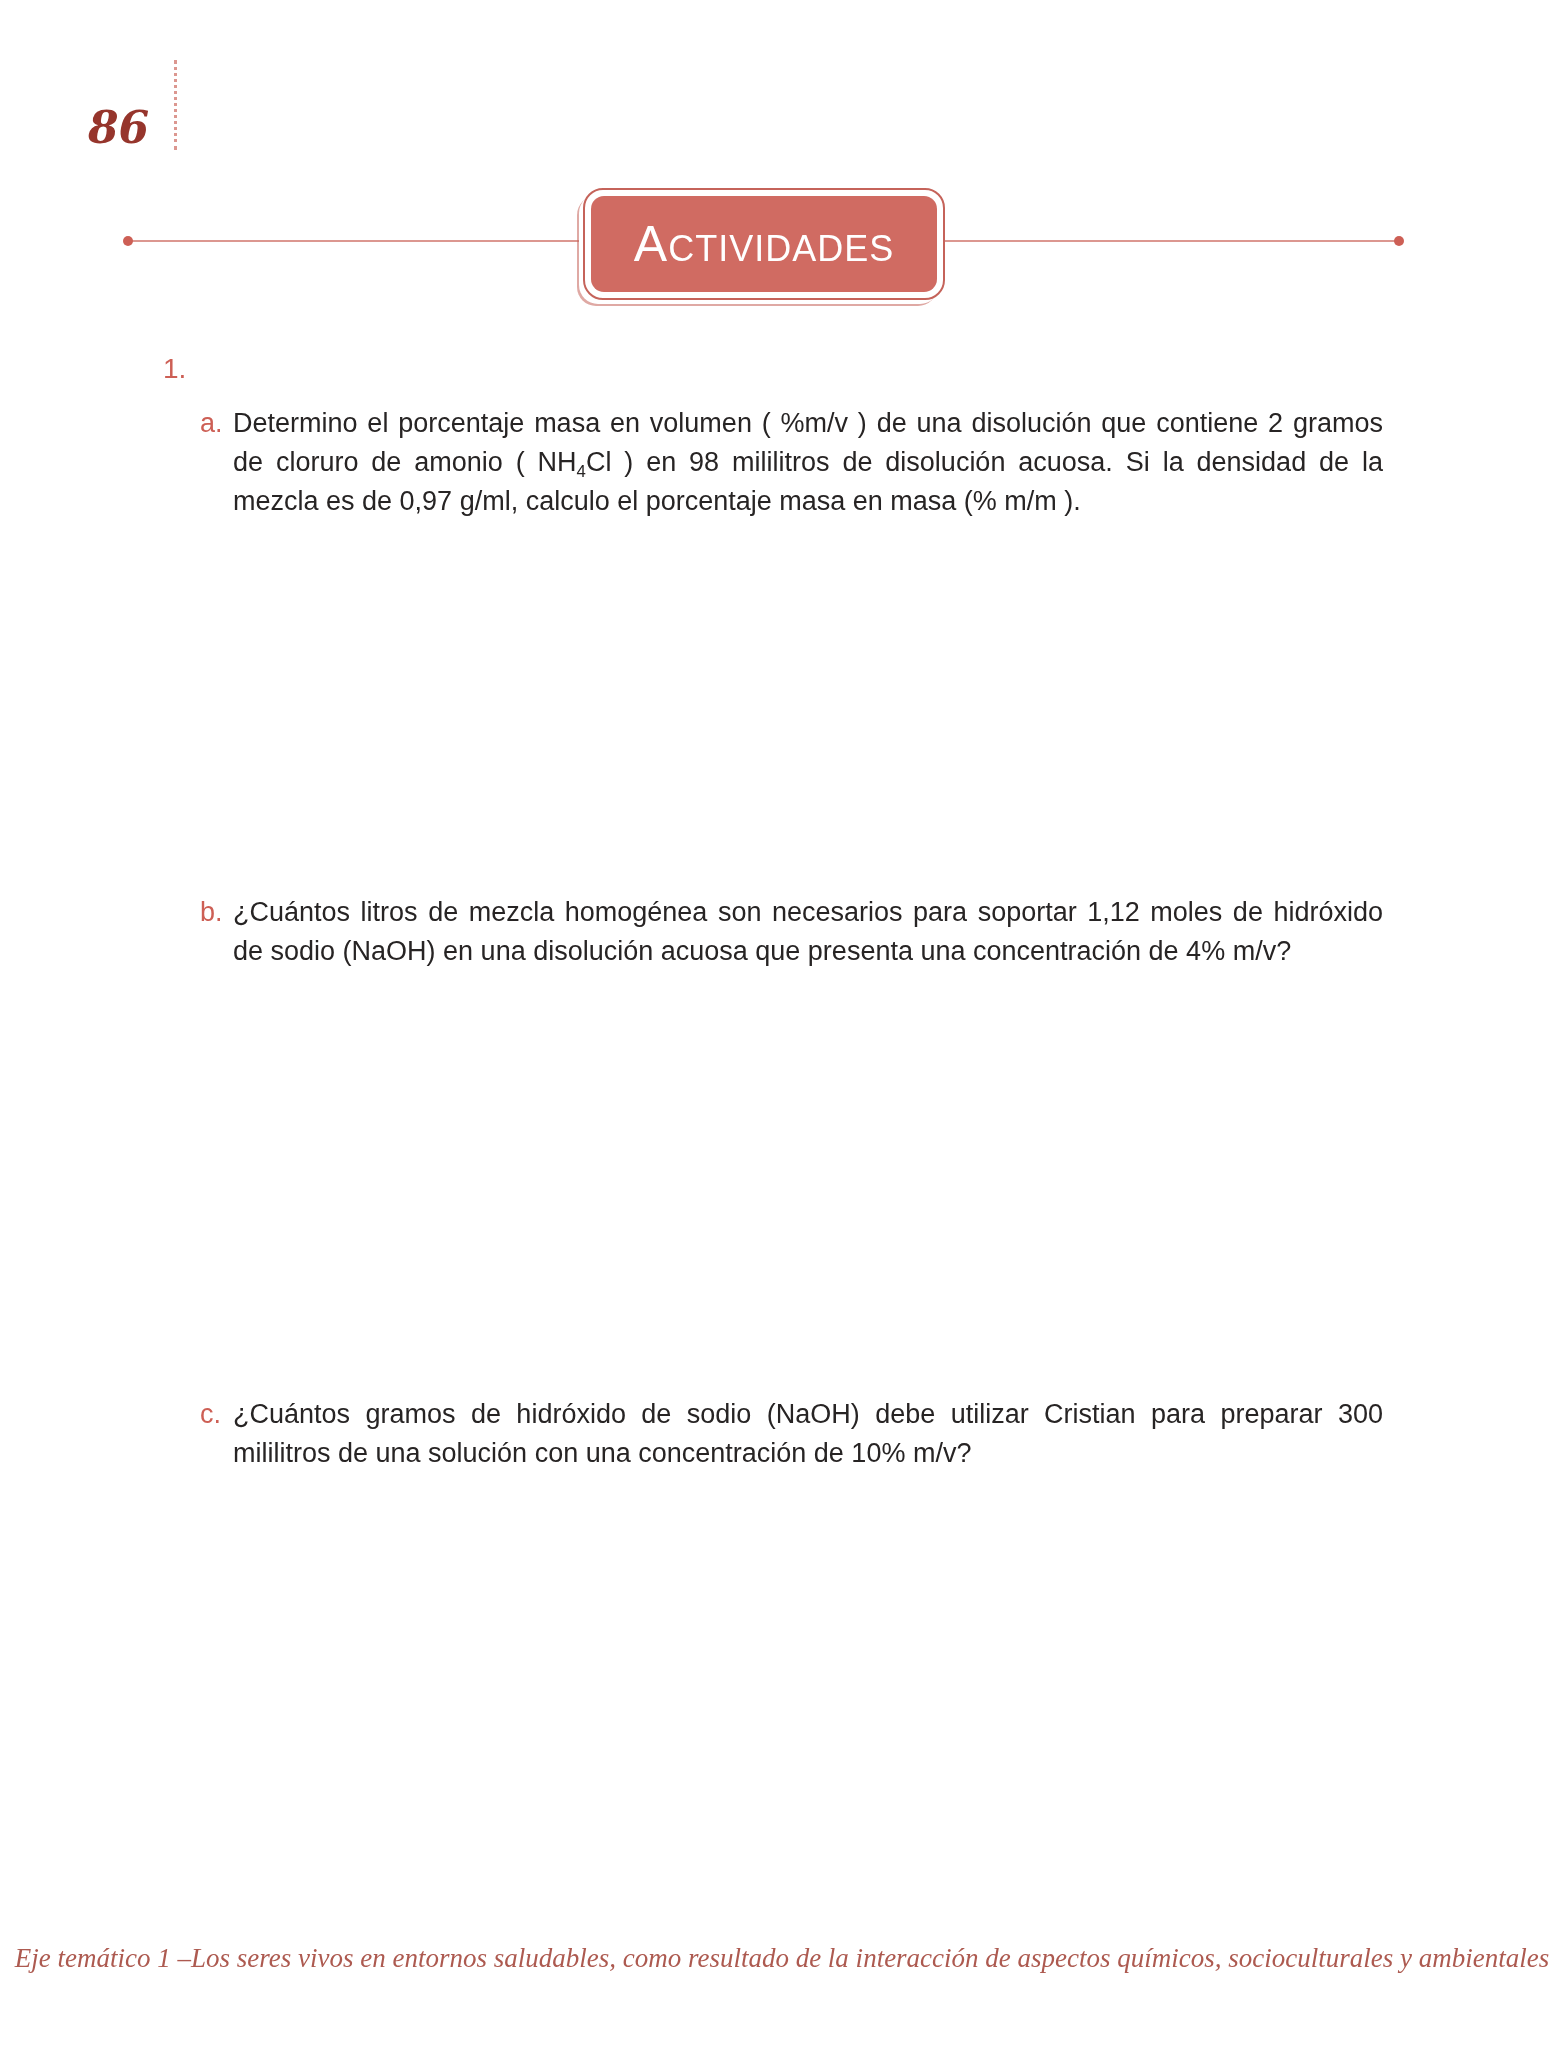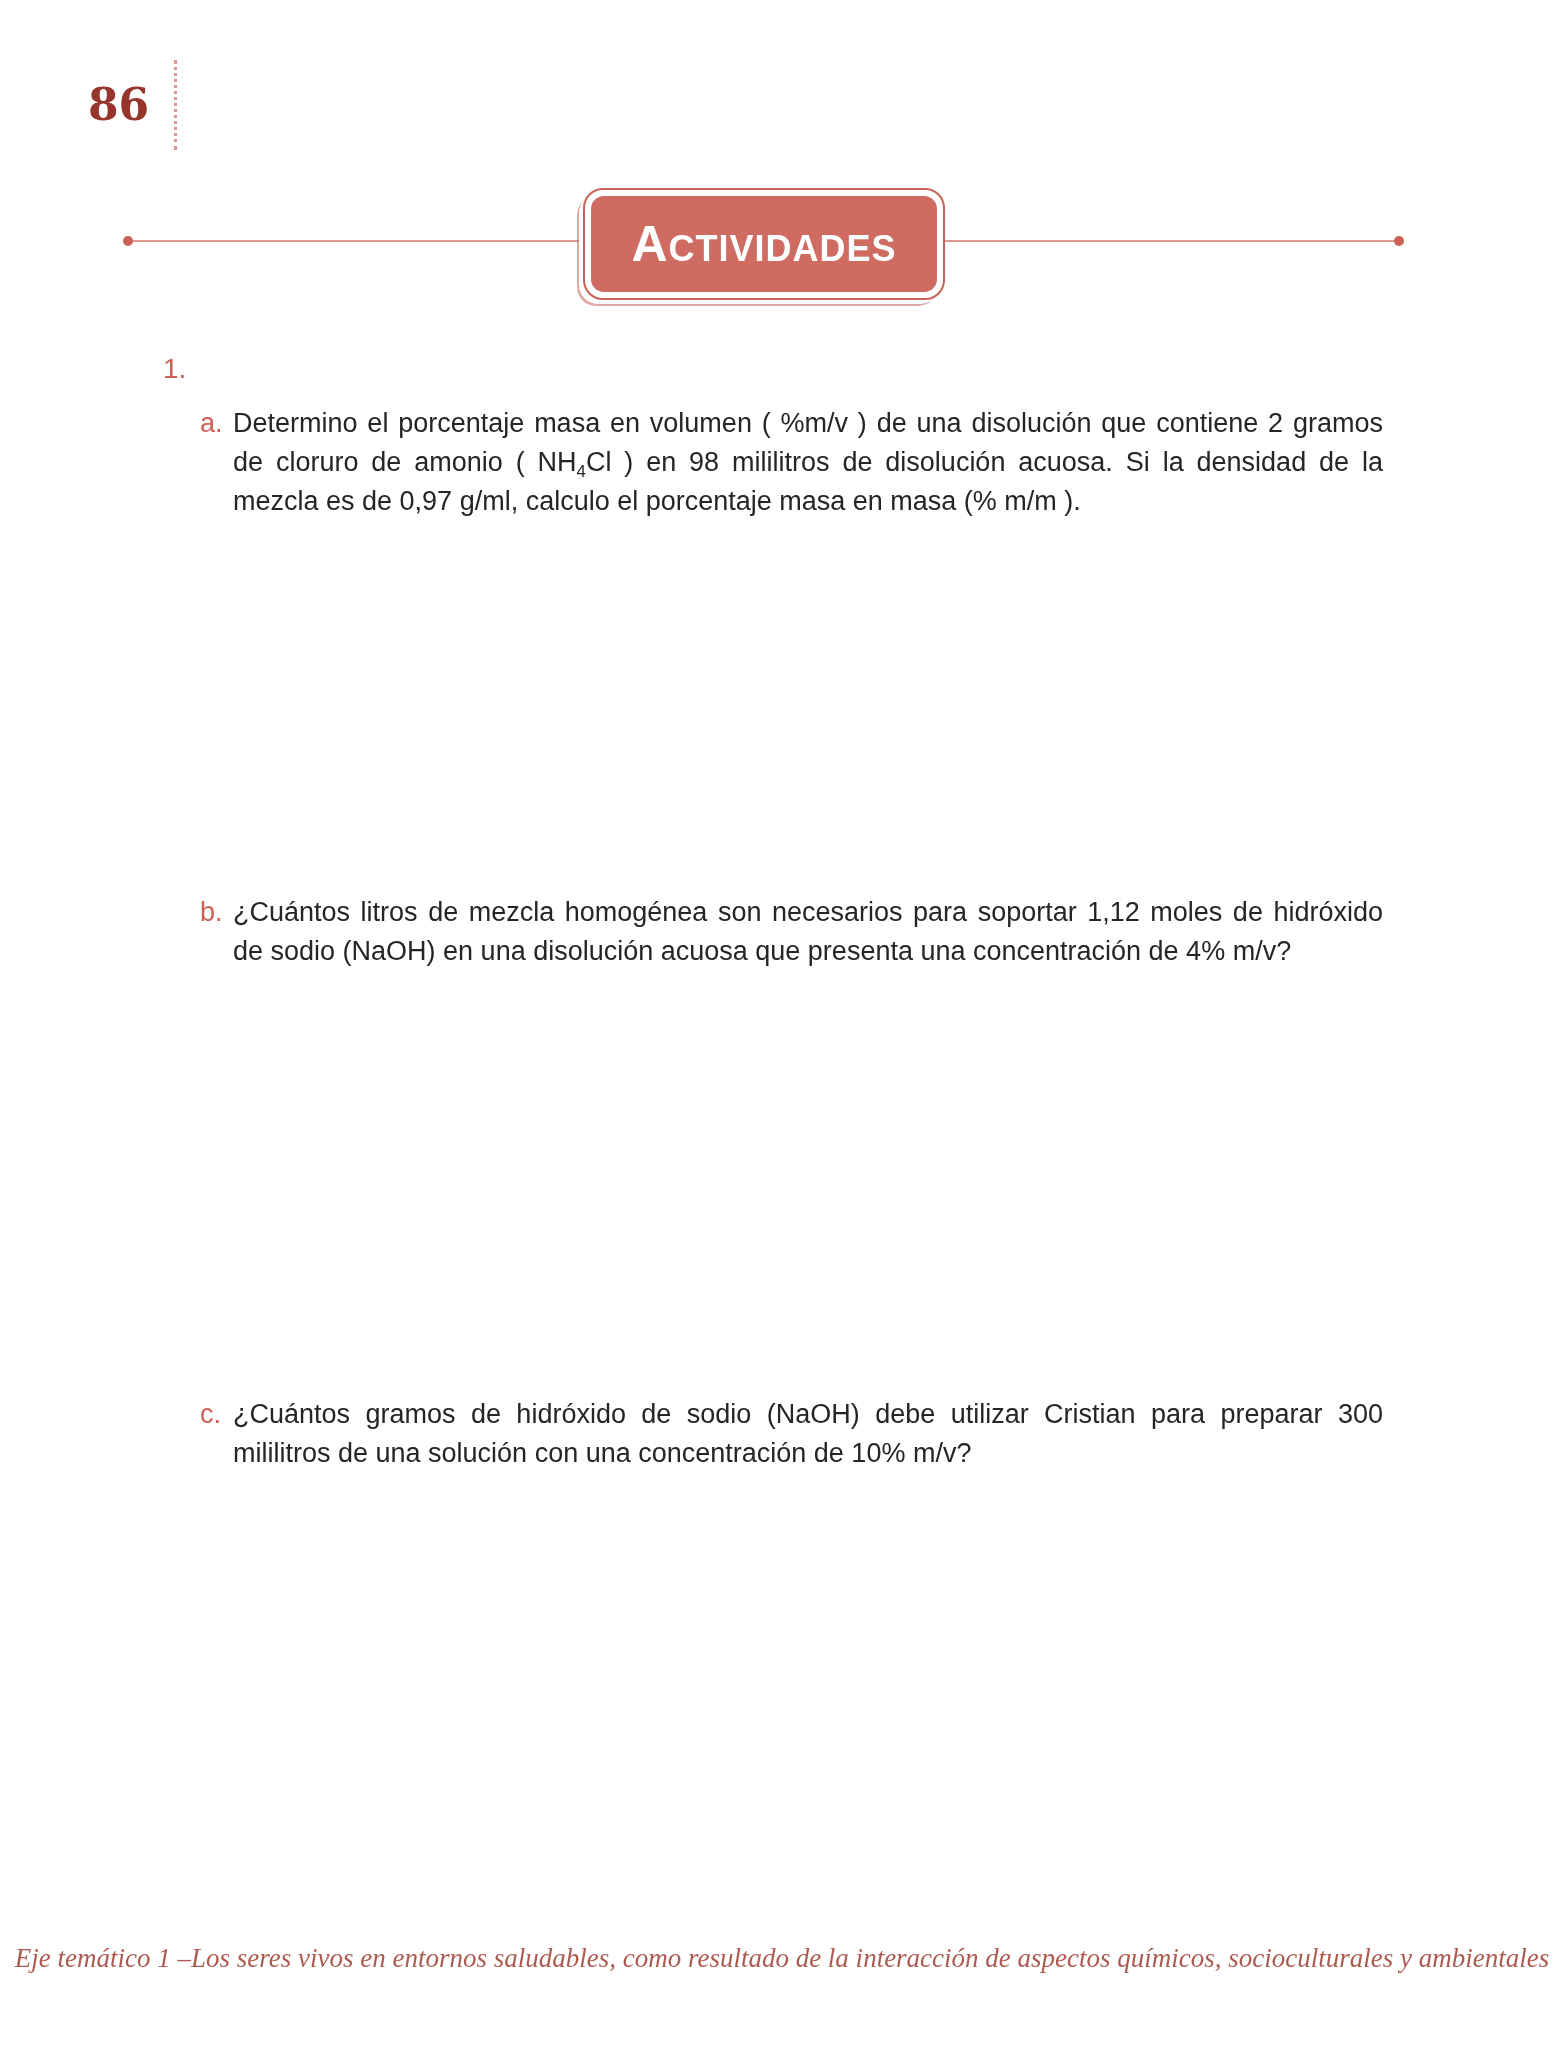--- a/index.html
+++ b/index.html
@@ -19,21 +19,21 @@
     background:#ffffff;
     margin:0 auto;
     font-family:"Liberation Sans",sans-serif;
     color:var(--text);
     overflow:hidden;
   }
 
   
   .pagenum-wrap{
     position:absolute;left:88px;top:60px;
-    display:flex;align-items:center;gap:25px;height:90px;
+    display:flex;align-items:flex-end;gap:25px;height:90px;font-style:italic;
   }
   .pagenum{
     font-family:"DejaVu Serif","Liberation Serif",serif;
     font-weight:700;font-size:44px;line-height:1;
     color:var(--page-number);
   }
   .pagenum-rule{
     height:90px;width:0;
     border-left:3px dotted var(--rule);
   }
@@ -63,21 +63,21 @@
     background:var(--accent);
     border-radius:13px;
     display:flex;align-items:center;justify-content:center;
   }
   .banner-title{
     display:block;
     color:#ffffff;
     text-transform:uppercase;
     font-size:36px;line-height:1;
     letter-spacing:1px;
-    font-weight:700;
+    font-weight:400;
   }
   .banner-title::first-letter{font-size:50px;}
 
   
   .content{
     position:absolute;left:163px;top:352px;width:1220px;
   }
   .activity-heading{
     display:flex;gap:9px;
     font-size:28px;line-height:34px;

